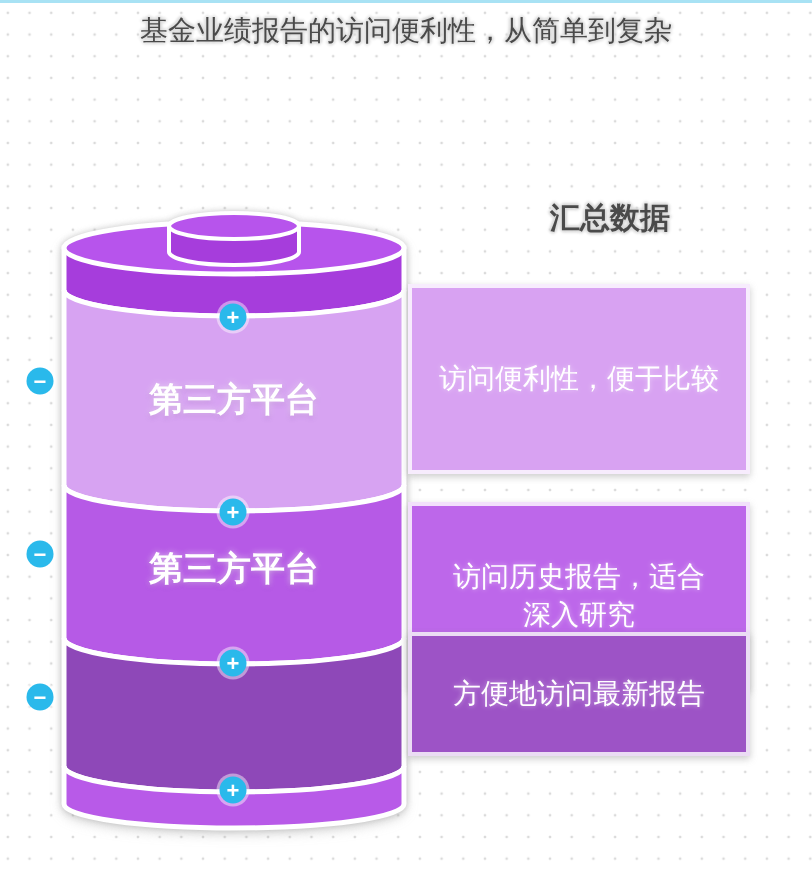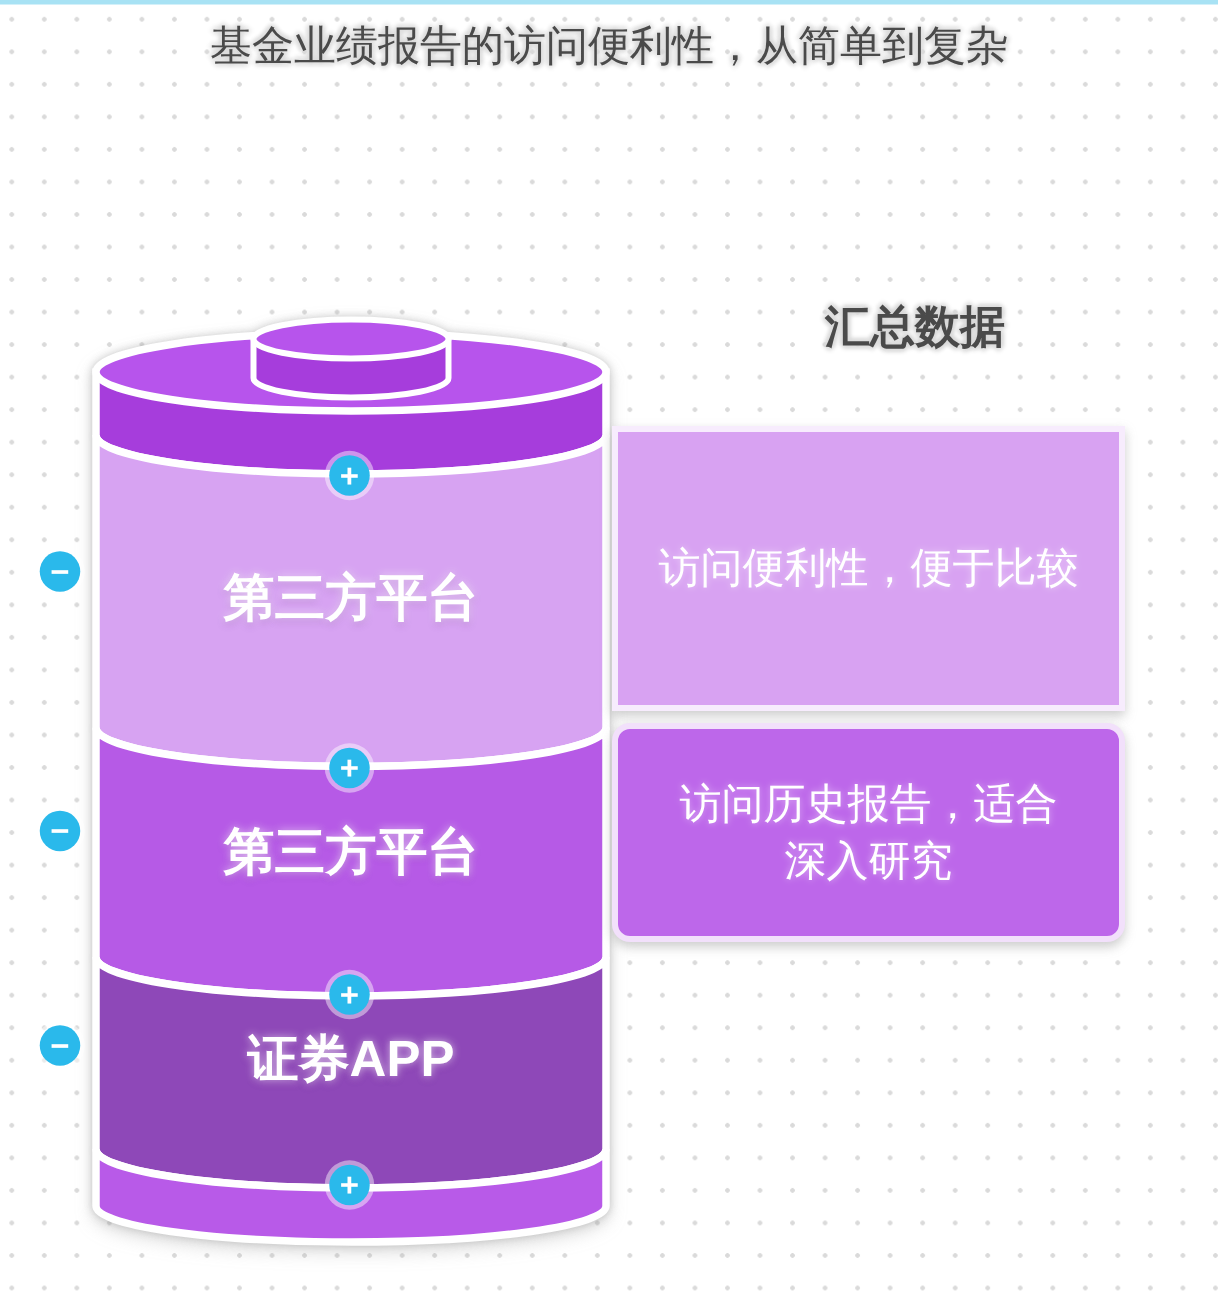--- a/index.html
+++ b/index.html
@@ -56,21 +56,21 @@
   }
   .info-box{
     position:absolute;left:408px;width:342px;box-sizing:border-box;
     display:flex;align-items:center;justify-content:center;
     border:4px solid rgba(255,255,255,.8);
     box-shadow:0 3px 7px rgba(130,130,130,.4);
     color:#ffffff;font-size:28px;line-height:38px;text-align:center;
   }
   .info-box span{text-shadow:0 0 5px rgba(255,255,255,.5);}
   .info-box-1{top:284px;height:190px;background:#d8a2f2;}
-  .info-box-2{top:482px;height:146px;background:#bd67ea;border-radius:12px;}
+  .info-box-2{top:502px;height:188px;background:#bd67ea;}
   .info-box-3{top:632px;height:124px;background:#9d53c6;}
   .info-box-2 span{max-width:272px;}
 </style>
 </head>
 <body>
 
 <div class="canvas">
 
   <div class="top-line"></div>
 
@@ -89,33 +89,35 @@
 
     <path d="M64,485 A170,26 0 0 0 404,485 L404,638 A170,26 0 0 1 64,638 Z" stroke="#ffffff" stroke-width="5" fill="#b65ae6"></path>
 
     <path d="M64,638 A170,26 0 0 0 404,638 L404,766 A170,26 0 0 1 64,766 Z" stroke="#ffffff" stroke-width="5" fill="#8e48b8"></path>
 
     <path d="M64,766 A170,26 0 0 0 404,766 L404,804 A170,24 0 0 1 64,804 Z" stroke="#ffffff" stroke-width="5" fill="#b85ae8"></path>
   </svg>
 
   <div class="seg-label seg-label-1">第三方平台</div>
   <div class="seg-label seg-label-2">第三方平台</div>
-  <div class="seg-label seg-label-3">证券APP</div>
 
   <div class="badge plus-1">+</div>
   <div class="badge plus-2">+</div>
   <div class="badge plus-3">+</div>
   <div class="badge plus-4">+</div>
 
   <div class="badge minus-1">−</div>
   <div class="badge minus-2">−</div>
   <div class="badge minus-3">−</div>
 
   <h2 class="right-header">汇总数据</h2>
 
   <div class="info-box info-box-1">
     <span>访问便利性，便于比较</span>
   </div>
   <div class="info-box info-box-2">
     <span>访问历史报告，适合深入研究</span>
   </div>
+  <div class="info-box info-box-3">
+    <span>方便地访问最新报告</span>
+  </div>
 
 </div>
 
 </body></html>

